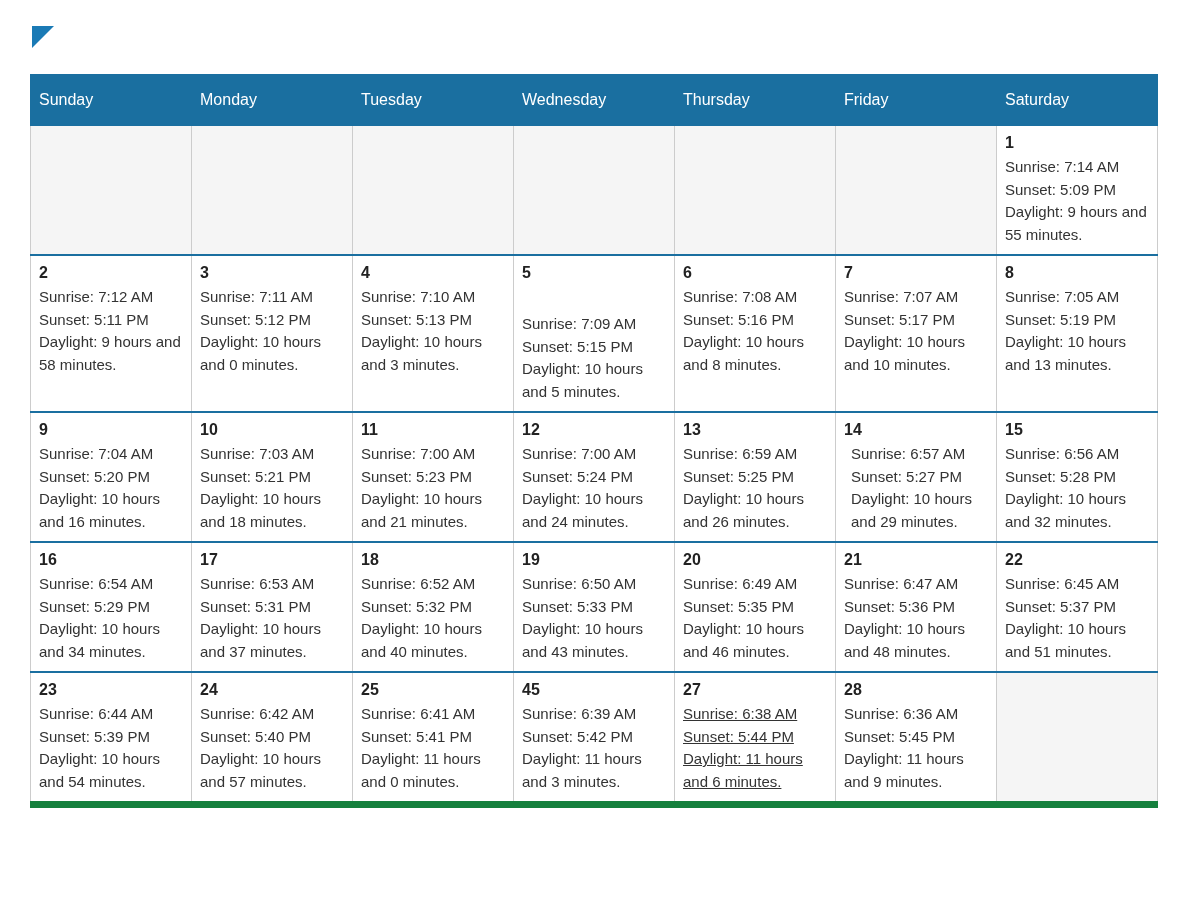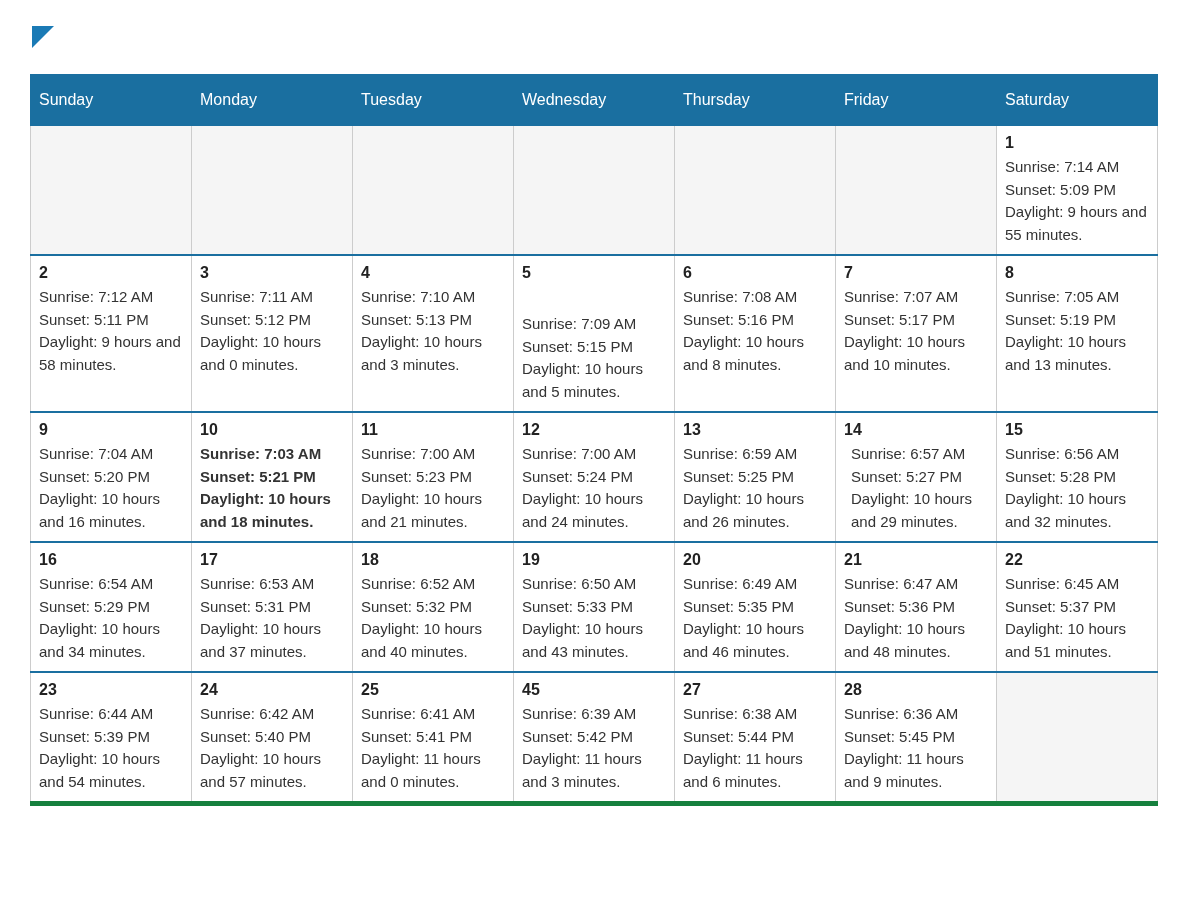--- a/index.html
+++ b/index.html
@@ -87,21 +87,21 @@
     }
     .day-info {
       font-size: 15px;
       color: #333;
       line-height: 1.5;
     }
     .calendar tr td {
       border-bottom: 2px solid #1a6fa0;
     }
     .calendar tr:last-child td {
-      border-bottom: 5px solid #15803d;
+      border-bottom: 7px solid #15803d;
     }
   </style>
 </head>
 <body>
 
 <div class="header">
   <div class="logo-container">
     <div class="logo-row1">
       <span class="logo-text-general"></span>
       <span style="display:inline-block; margin-left:2px; margin-top:6px;">
@@ -193,21 +193,21 @@
       </tr>
       <tr>
         <td>
           <div class="day-number">9</div>
           <div class="day-info" style="white-space: pre-line;">Sunrise: 7:04 AM
 Sunset: 5:20 PM
 Daylight: 10 hours and 16 minutes.</div>
         </td>
         <td>
           <div class="day-number">10</div>
-          <div class="day-info" style="white-space: pre-line; font-weight: bold;">Sunrise: 7:03 AM
+          <div class="day-info" style="white-space: pre-line;">Sunrise: 7:03 AM
 Sunset: 5:21 PM
 Daylight: 10 hours and 18 minutes.</div>
         </td>
         <td>
           <div class="day-number">11</div>
           <div class="day-info" style="white-space: pre-line;">Sunrise: 7:00 AM
 Sunset: 5:23 PM
 Daylight: 10 hours and 21 minutes.</div>
         </td>
         <td>
@@ -299,21 +299,21 @@
 Daylight: 11 hours and 0 minutes.</div>
         </td>
         <td>
           <div class="day-number">45</div>
           <div class="day-info" style="white-space: pre-line;">Sunrise: 6:39 AM
 Sunset: 5:42 PM
 Daylight: 11 hours and 3 minutes.</div>
         </td>
         <td>
           <div class="day-number">27</div>
-          <div class="day-info" style="white-space: pre-line;">Sunrise: 6:38 AM
+          <div class="day-info" style="white-space: pre-line; text-decoration: underline;">Sunrise: 6:38 AM
 Sunset: 5:44 PM
 Daylight: 11 hours and 6 minutes.</div>
         </td>
         <td>
           <div class="day-number">28</div>
           <div class="day-info" style="white-space: pre-line;">Sunrise: 6:36 AM
 Sunset: 5:45 PM
 Daylight: 11 hours and 9 minutes.</div>
         </td>
         <td class="empty"></td>

